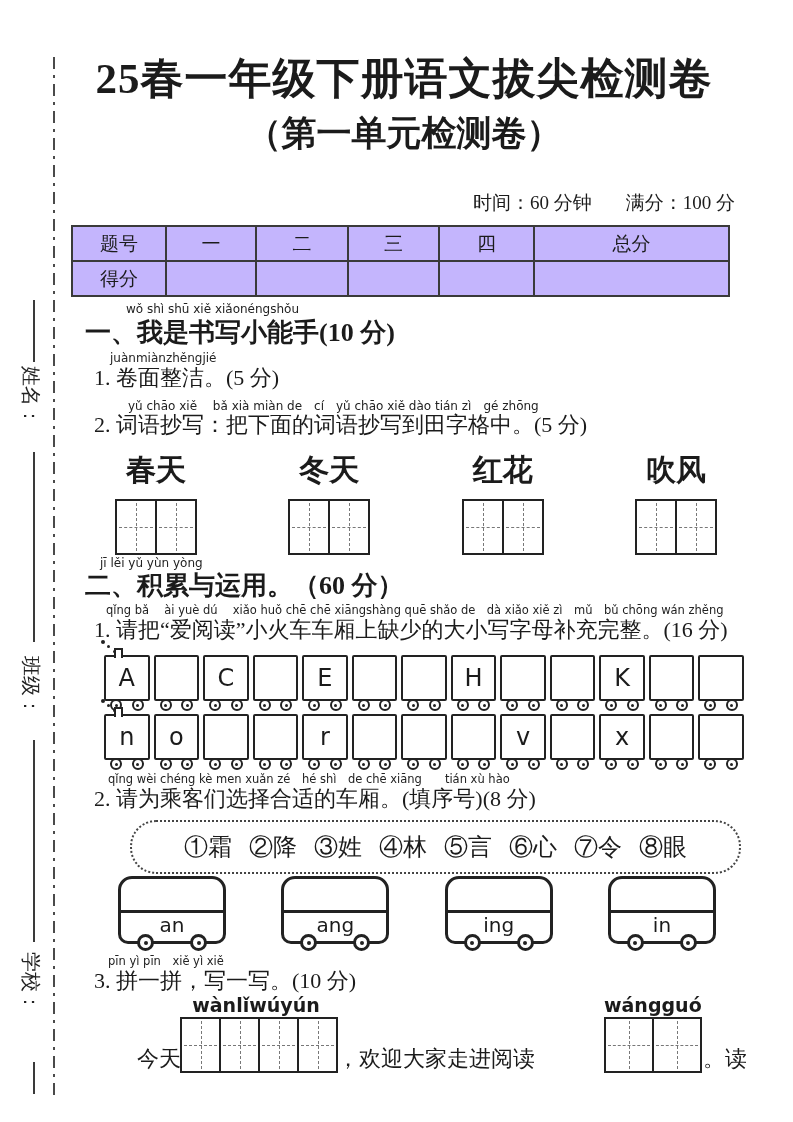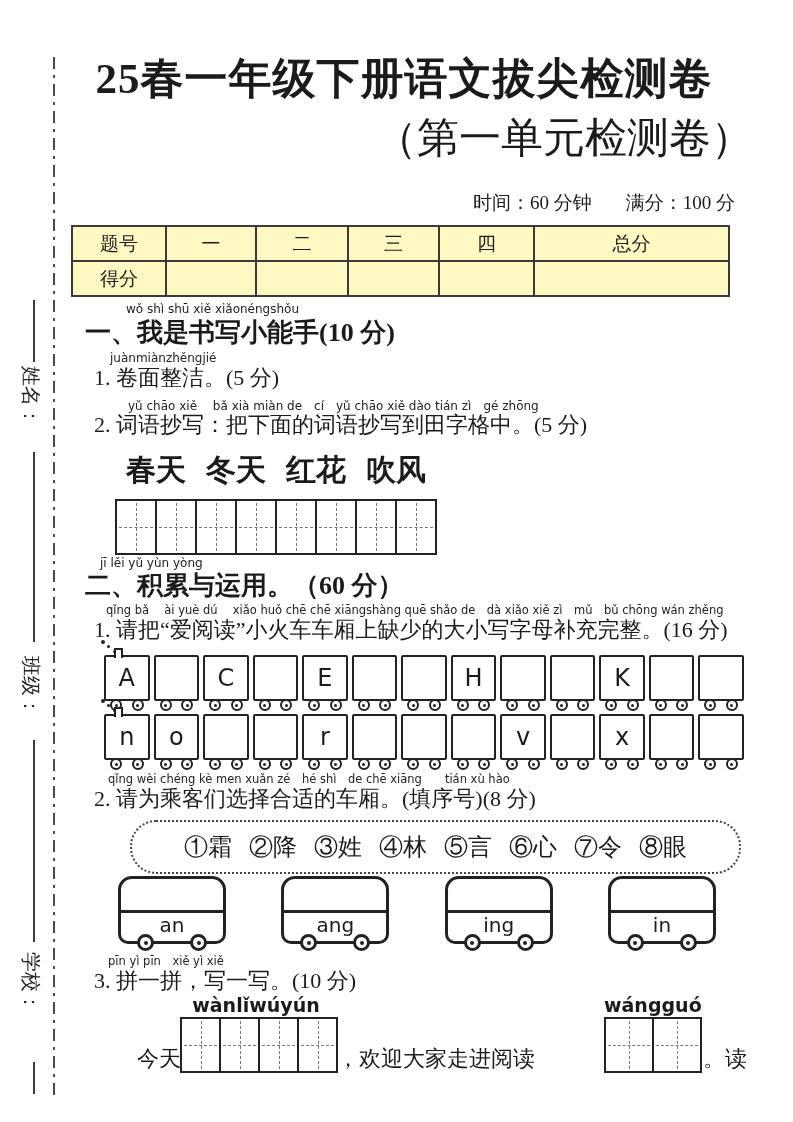--- a/index.html
+++ b/index.html
@@ -9,41 +9,41 @@
   
   .sealline{position:absolute;left:53px;top:57px;width:2px;height:1038px;
     background:repeating-linear-gradient(to bottom,#4a4a4a 0 12px,transparent 12px 18px,#4a4a4a 18px 21px,transparent 21px 27px);}
   
   .mlabel{position:absolute;transform:rotate(90deg);transform-origin:top left;
     font-size:20px;white-space:nowrap;color:#222;}
   .mseg{position:absolute;left:33px;width:2px;background:#3a3a3a;}
   
   .title{position:absolute;top:50px;left:55px;right:40px;text-align:center;
     font-size:43px;font-weight:700;letter-spacing:1px;}
-  .subtitle{position:absolute;top:110px;left:55px;right:40px;text-align:right;
-    font-size:42px;font-weight:400;}
+  .subtitle{position:absolute;top:110px;left:55px;right:40px;text-align:center;
+    font-size:35px;font-weight:700;}
   .infoline{position:absolute;top:190px;right:58px;font-size:19px;}
   .infoline span{margin-left:34px;}
   
   table.score{position:absolute;left:71px;top:225px;border-collapse:collapse;table-layout:fixed;}
-  table.score td{border:2px solid #3a3a3a;height:33px;text-align:center;font-size:19px;padding:0;background:#fef9c3;font-family:Liberation Serif, serif;}
+  table.score td{border:2px solid #3a3a3a;height:33px;text-align:center;font-size:19px;padding:0;background:#c4b5fd;font-family:Liberation Serif, serif;}
   
   .py{position:absolute;font-family:"DejaVu Sans","Liberation Sans",sans-serif;
       font-size:12px;color:#222;white-space:nowrap;letter-spacing:0px;}
   .py.small{font-size:11.5px;}
   .hd{position:absolute;font-size:26px;font-weight:700;white-space:nowrap;}
   .tx{position:absolute;font-size:22px;white-space:nowrap;}
   
   .tzg{display:flex;border:2px solid #222;background:#fff;}
   .tzg-cell{position:relative;border-right:2px solid #222;}
   .tzg-cell:last-child{border-right:none;}
   .tzg-cell::before{content:"";position:absolute;left:50%;top:2px;bottom:2px;border-left:1px dashed #787878;}
   .tzg-cell::after{content:"";position:absolute;top:50%;left:2px;right:2px;border-top:1px dashed #787878;}
   
-  .wordsrow{position:absolute;left:116px;top:450px;width:600px;display:flex;}
+  .wordsrow{position:absolute;left:116px;top:450px;width:600px;display:flex;justify-content:space-between;}
   .wgroup{display:flex;flex-direction:column;align-items:center;width:80px;}
   .wgroup .word{font-size:30px;font-weight:700;margin-bottom:8px;white-space:nowrap;}
   .wgroup .tzg-cell{width:38px;height:52px;}
   
   .train{position:absolute;left:104px;width:640px;display:flex;gap:4px;}
   .car{position:relative;width:45px;height:42px;border:2px solid #222;border-radius:2px;background:#fff;
        display:flex;align-items:center;justify-content:center;
        font-family:"DejaVu Sans","Liberation Sans",sans-serif;font-size:24px;}
   .wheel{position:absolute;bottom:-12px;width:8px;height:8px;border:2px solid #222;border-radius:50%;background:#fff;}
   .wheel::after{content:"";position:absolute;left:50%;top:50%;width:3px;height:3px;margin:-1.5px 0 0 -1.5px;background:#222;border-radius:50%;}

